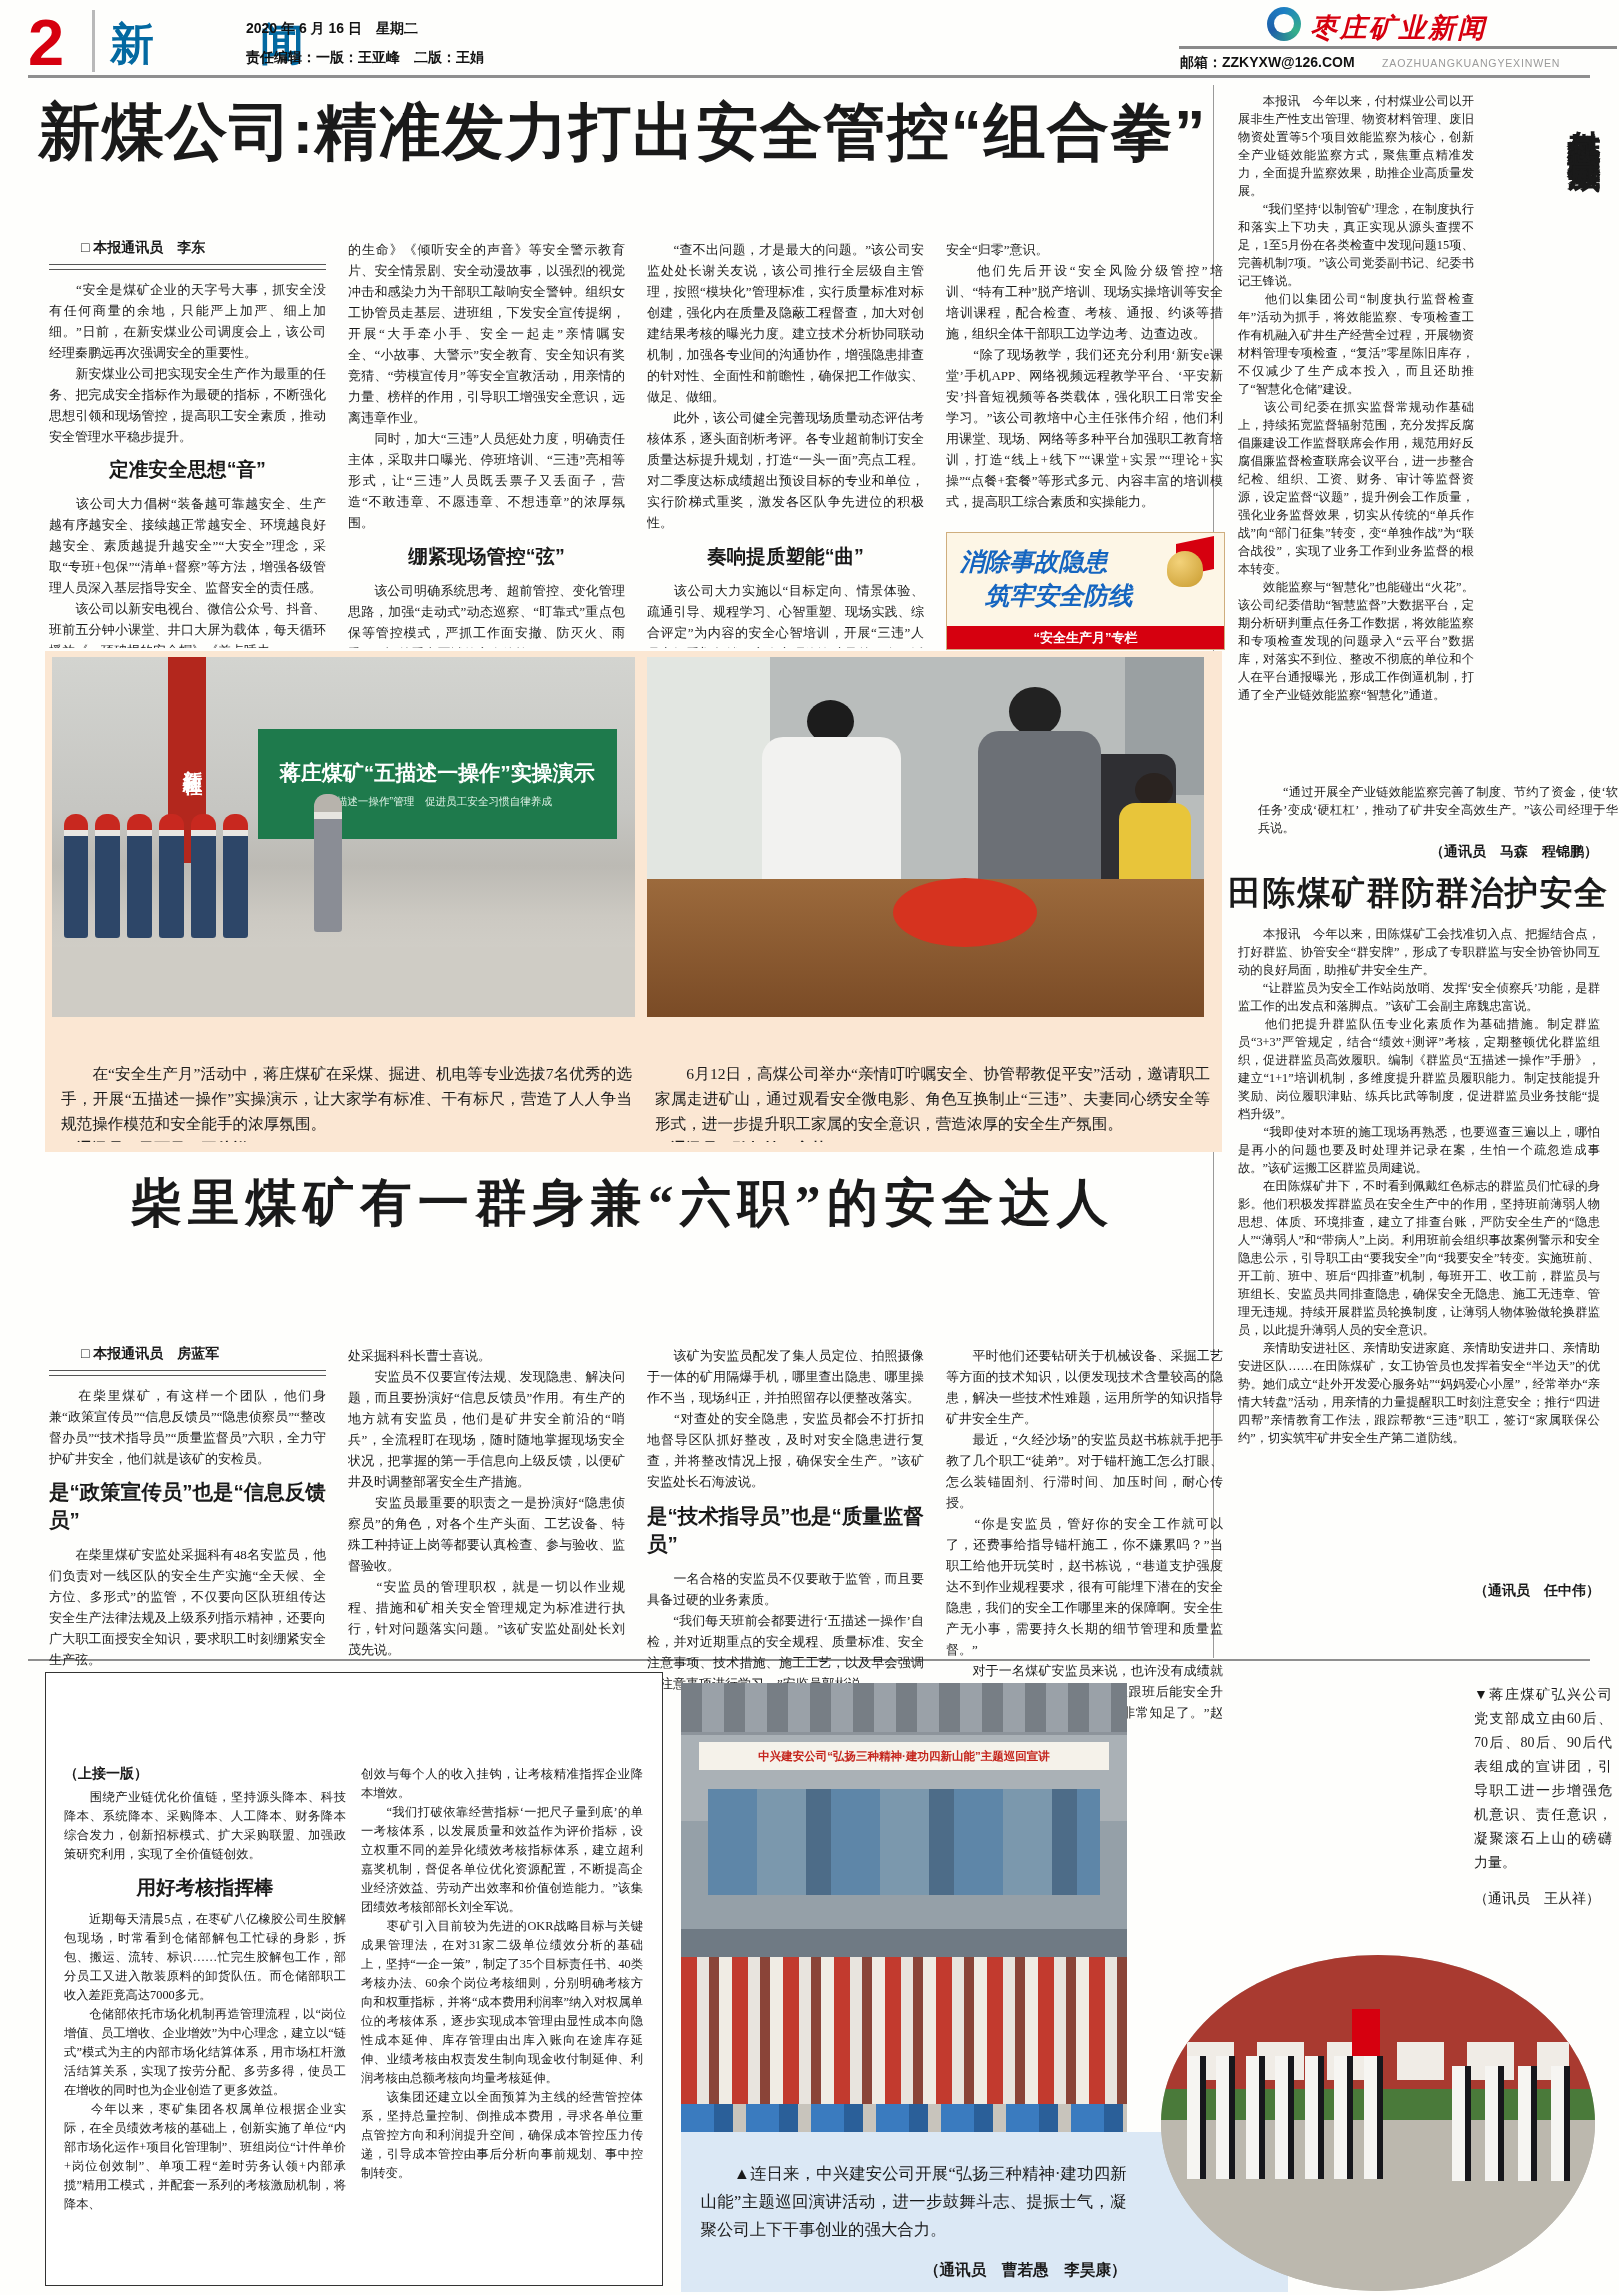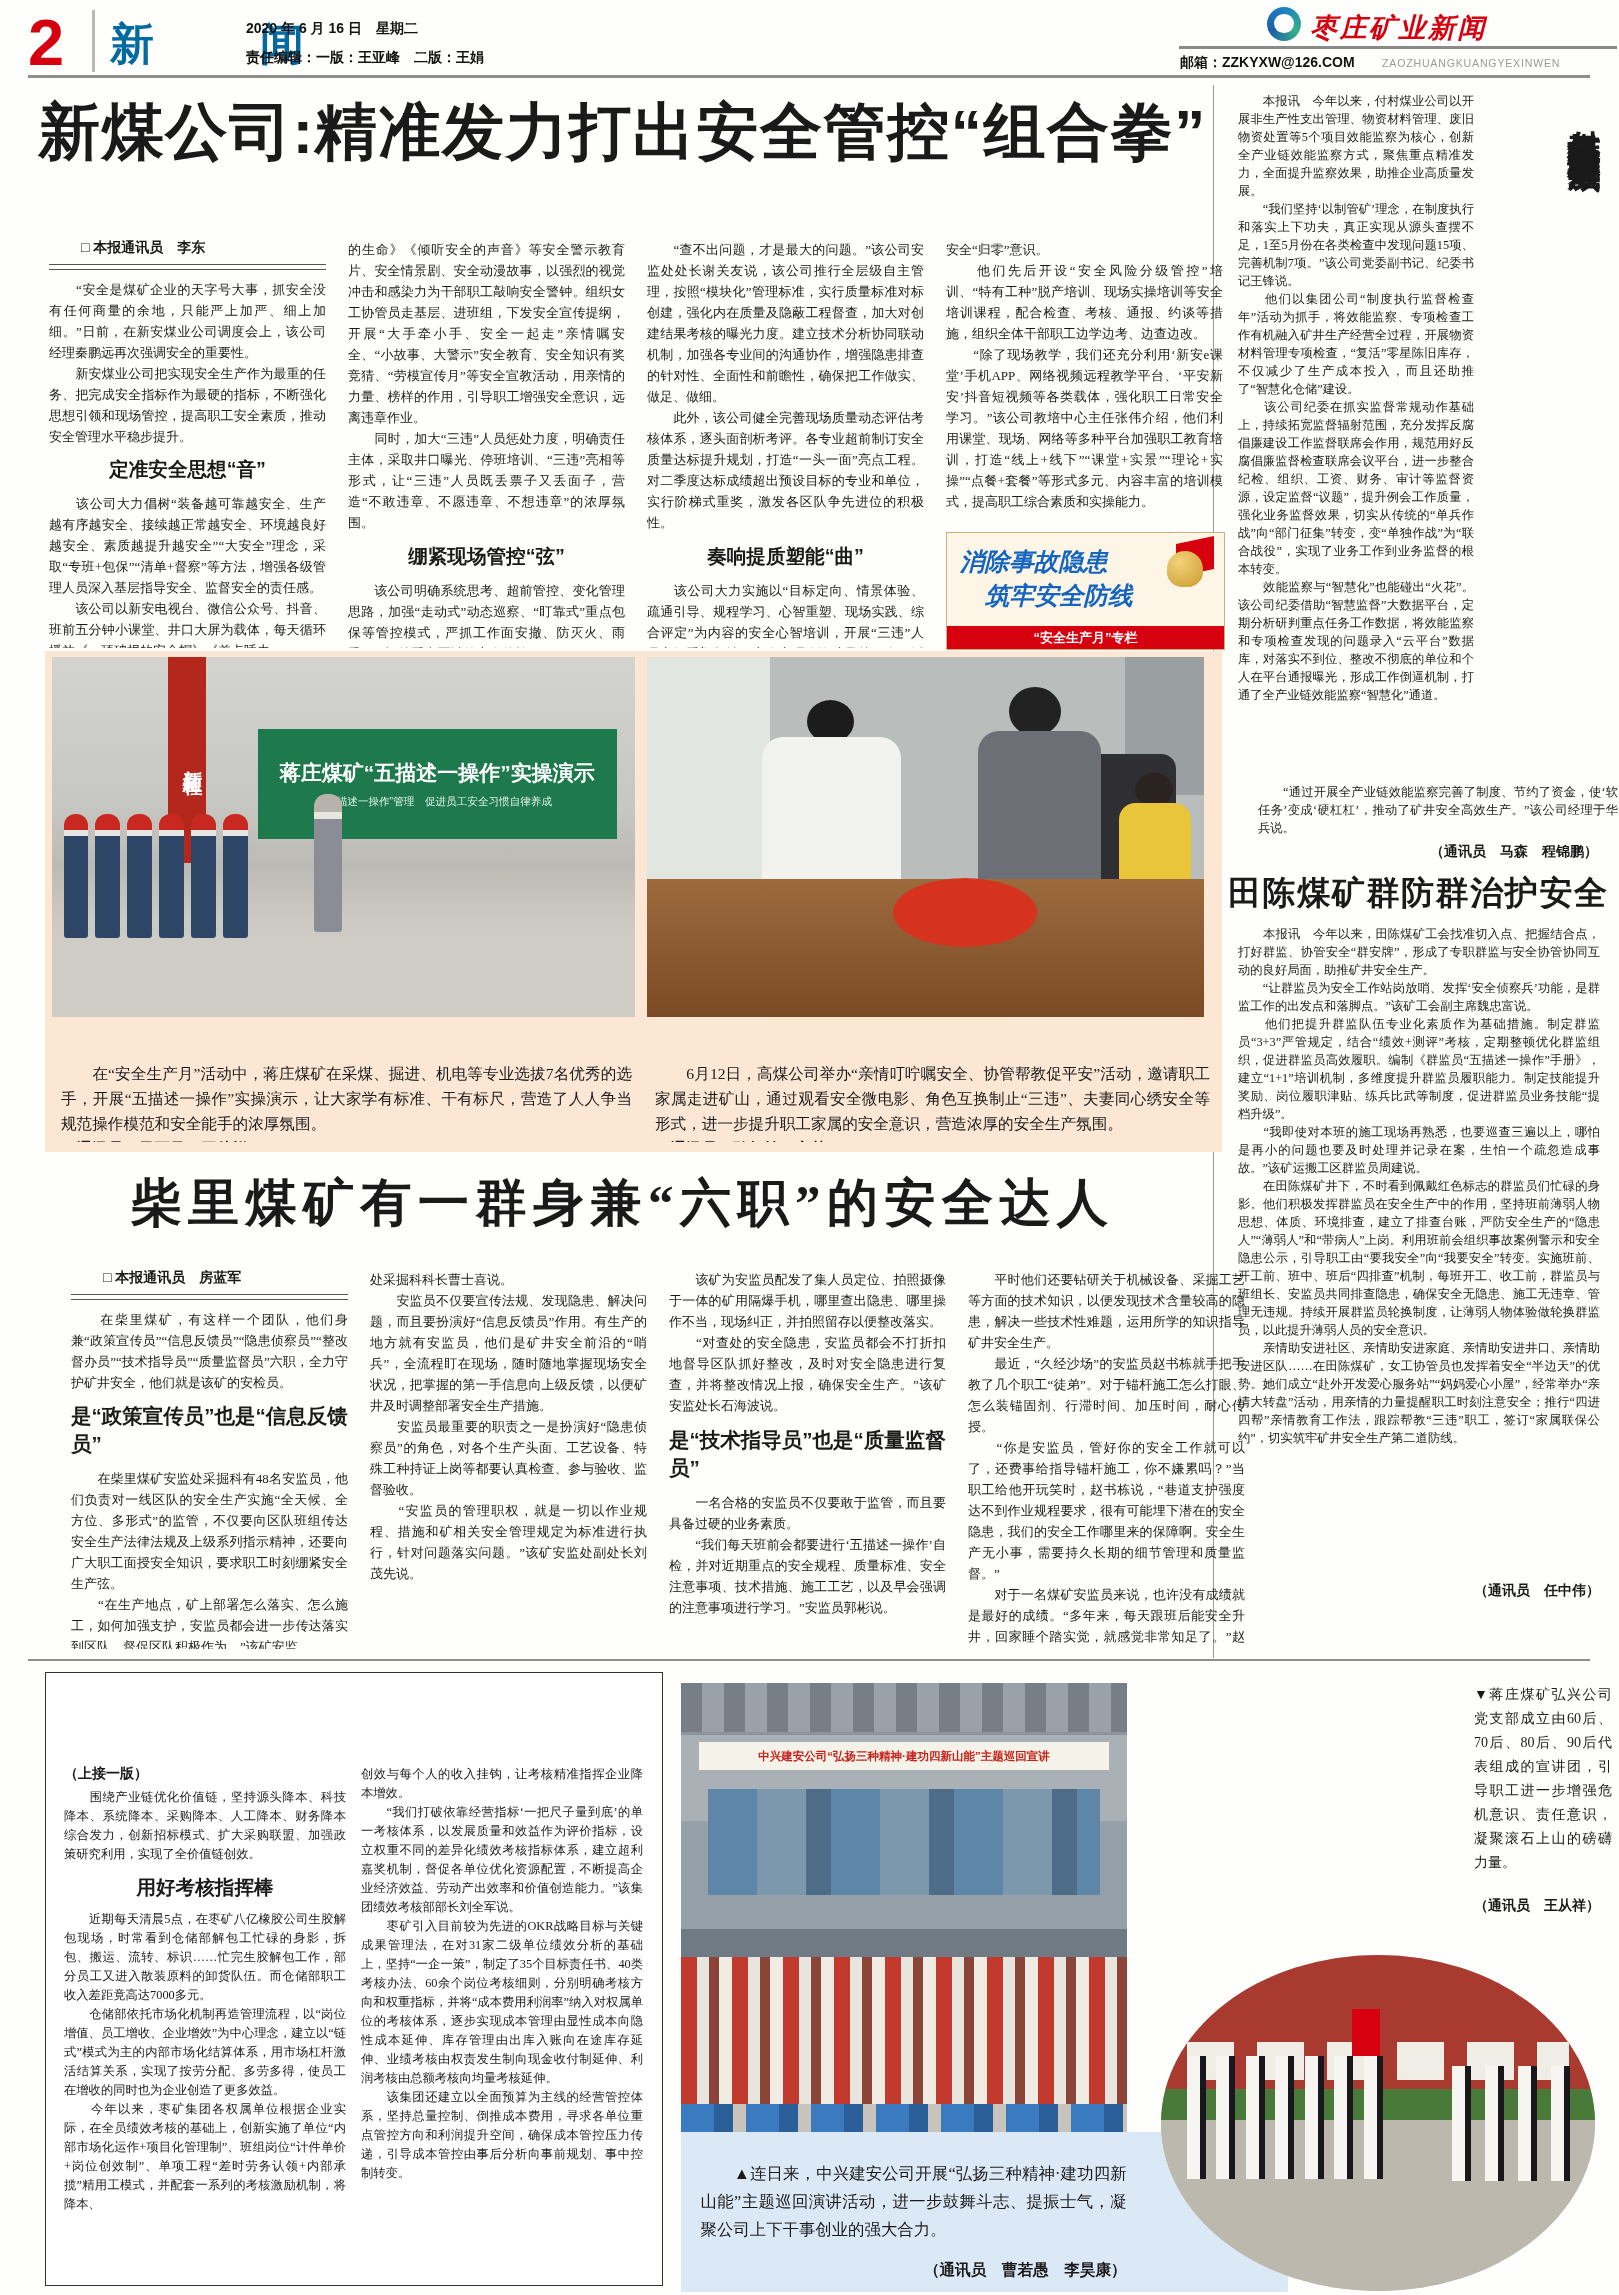--- a/index.html
+++ b/index.html
@@ -73,21 +73,21 @@
   .p2-woman{position:absolute;left:331px;top:74px;width:123px;height:152px;background:#6c7076;border-radius:21px 21px 0 0;}
   .p2-child-hair{position:absolute;left:488px;top:116px;width:38px;height:34px;background:#2a2320;border-radius:50%;}
   .p2-child{position:absolute;left:472px;top:146px;width:72px;height:82px;background:#e8c53a;border-radius:16.4px 16.4px 0 0;}
   .caption{font-size:15.6px;line-height:25px;text-align:justify;white-space:pre-line;overflow:hidden;}
   .cap1{left:61px;top:1036px;width:571px;height:106px;}
   .cap2{left:655px;top:1036px;width:555px;height:106px;}
   .cap-credit{font-weight:bold;text-align:right;}
   
   .roles-headline{left:33px;top:1169px;width:1179px;text-align:center;
                   font:bold 51px "Liberation Serif",serif;letter-spacing:6.5px;white-space:nowrap;}
-  .roles-col{top:1269px;width:277px;height:380px;overflow:hidden;margin-left:22px;}
+  .roles-col{top:1345px;width:277px;height:380px;overflow:hidden;}
   .roles-sub{text-align:left;font-size:20.5px;}
   
   .fucoal-body{left:1238px;top:92px;width:236px;height:688px;font-size:12.3px;line-height:18px;}
   .fucoal-vertical{left:1483px;top:105px;width:123px;height:655px;writing-mode:vertical-rl;
                    font:bold 33px "Liberation Serif",serif;letter-spacing:1.6px;text-align:left;overflow:hidden;}
   .fucoal-wide{left:1238px;top:783px;width:360px;height:82px;font-size:12.3px;line-height:18px;margin-left:20px;}
   .fucoal-credit{left:1238px;top:838px;width:360px;}
   .tianchen-headline{left:1228px;top:871px;width:377px;text-align:center;
                      font:bold 33px "Liberation Serif",serif;letter-spacing:1.6px;white-space:nowrap;}
   .tianchen-body{left:1238px;top:925px;width:362px;height:648px;font-size:12.3px;line-height:18px;}
@@ -113,21 +113,21 @@
   .zx-chairs{position:absolute;left:0;bottom:0;width:100%;height:28px;
              background:repeating-linear-gradient(90deg,#3a7bbf 0 33px,#2a5f99 33px 52px,#c8c4bc 52px 65px);}
   
   .zx-panel{left:681px;top:2132px;width:607px;height:160px;background:#dbe8f5;}
   .zx-caption{position:absolute;left:19.6px;top:28px;width:426px;font-size:16.4px;line-height:28px;
               text-align:justify;white-space:pre-line;}
   .zx-credit{position:absolute;left:19.6px;top:141px;width:426px;text-align:right;font:bold 15.6px "Liberation Serif",serif;top:auto;bottom:11.5px;}
   
   .jz-caption{left:1474px;top:1683px;width:138px;height:327px;font-size:14px;line-height:24px;
               text-align:justify;overflow:hidden;}
-  .jz-credit{font-weight:bold;margin-top:19px;}
+  .jz-credit{font-weight:normal;margin-top:12px;}
   .circle-photo{left:1161px;top:1955px;width:434px;height:336px;border-radius:50%;overflow:hidden;
                 background:#b9b5ac;}
   .c-boards{position:absolute;left:0;top:0;width:100%;height:40%;background:#a93a30;}
   .c-panels{position:absolute;left:6%;top:26%;width:88%;height:38px;
             background:repeating-linear-gradient(90deg,#f0ece6 0 47px,#a93a30 47px 70px);}
   .c-bush{position:absolute;left:0;top:40%;width:100%;height:9%;background:#4a7a3a;}
   .c-pave{position:absolute;left:0;top:49%;width:100%;height:51%;background:#bcb8ae;}
   .c-row-left{position:absolute;left:6%;top:30%;width:46%;height:123px;
               background:repeating-linear-gradient(90deg,#f6f5f2 0 13px,#17171c 13px 19px,rgba(0,0,0,0) 19px 29.5px);}
   .c-row-right{position:absolute;right:5%;top:33%;width:28%;height:115px;

